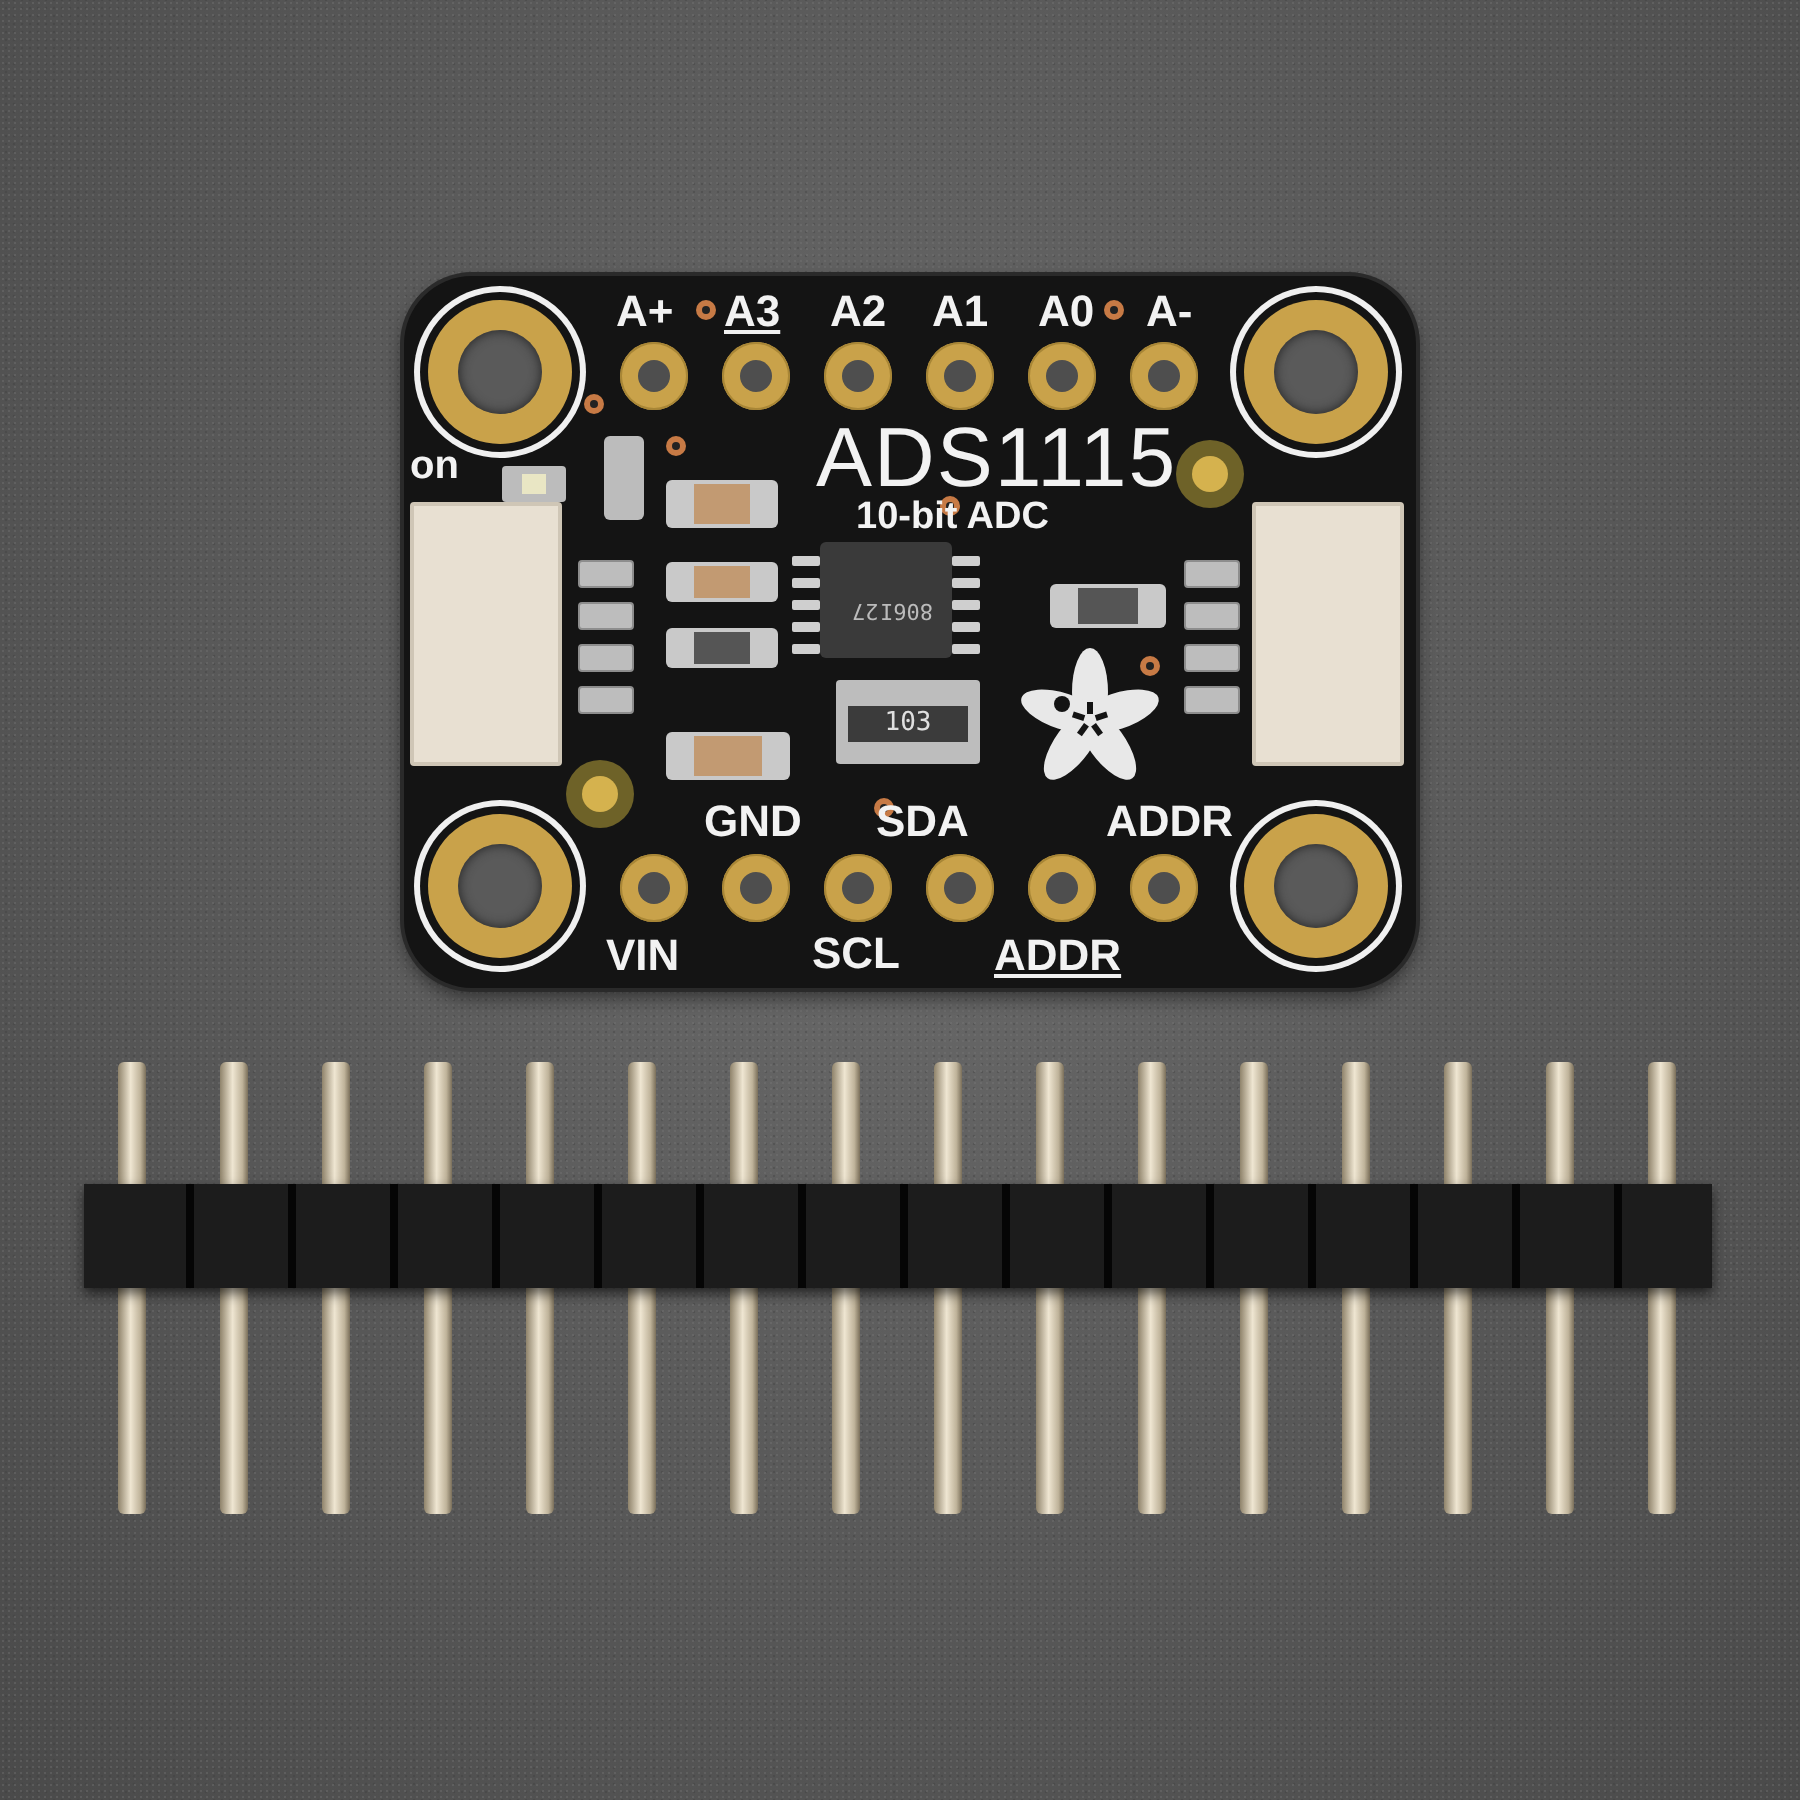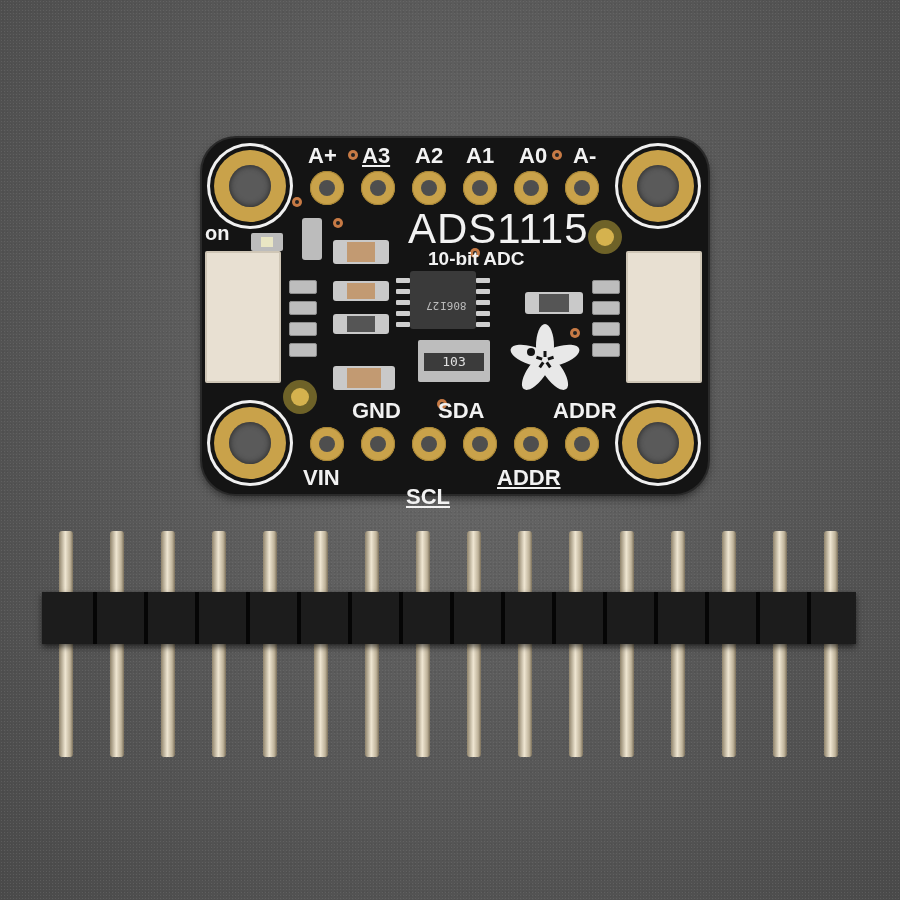--- a/index.html
+++ b/index.html
@@ -161,21 +161,21 @@
 <span class="label" style="left:553px;top:400px;">ADDR</span>
 
 <div class="pad" style="left:310px;top:427px;"></div>
 <div class="pad" style="left:361px;top:427px;"></div>
 <div class="pad" style="left:412px;top:427px;"></div>
 <div class="pad" style="left:463px;top:427px;"></div>
 <div class="pad" style="left:514px;top:427px;"></div>
 <div class="pad" style="left:565px;top:427px;"></div>
 
 <span class="label" style="left:303px;top:467px;text-align:center;">VIN</span>
-<span class="label" style="left:406px;top:486px;text-decoration:underline;">SCL</span>
+<span class="label" style="left:406px;top:466px;">SCL</span>
 <span class="label" style="left:497px;top:467px;text-decoration:underline;">ADDR</span>
 
 <div id="pins">
     <div class="pin" style="left: 59px; top: 531px; height: 226px;"></div>
     <div class="pin" style="left: 110px; top: 531px; height: 226px;"></div>
     <div class="pin" style="left: 161px; top: 531px; height: 226px;"></div>
     <div class="pin" style="left: 212px; top: 531px; height: 226px;"></div>
     <div class="pin" style="left: 263px; top: 531px; height: 226px;"></div>
     <div class="pin" style="left: 314px; top: 531px; height: 226px;"></div>
     <div class="pin" style="left: 365px; top: 531px; height: 226px;"></div>

